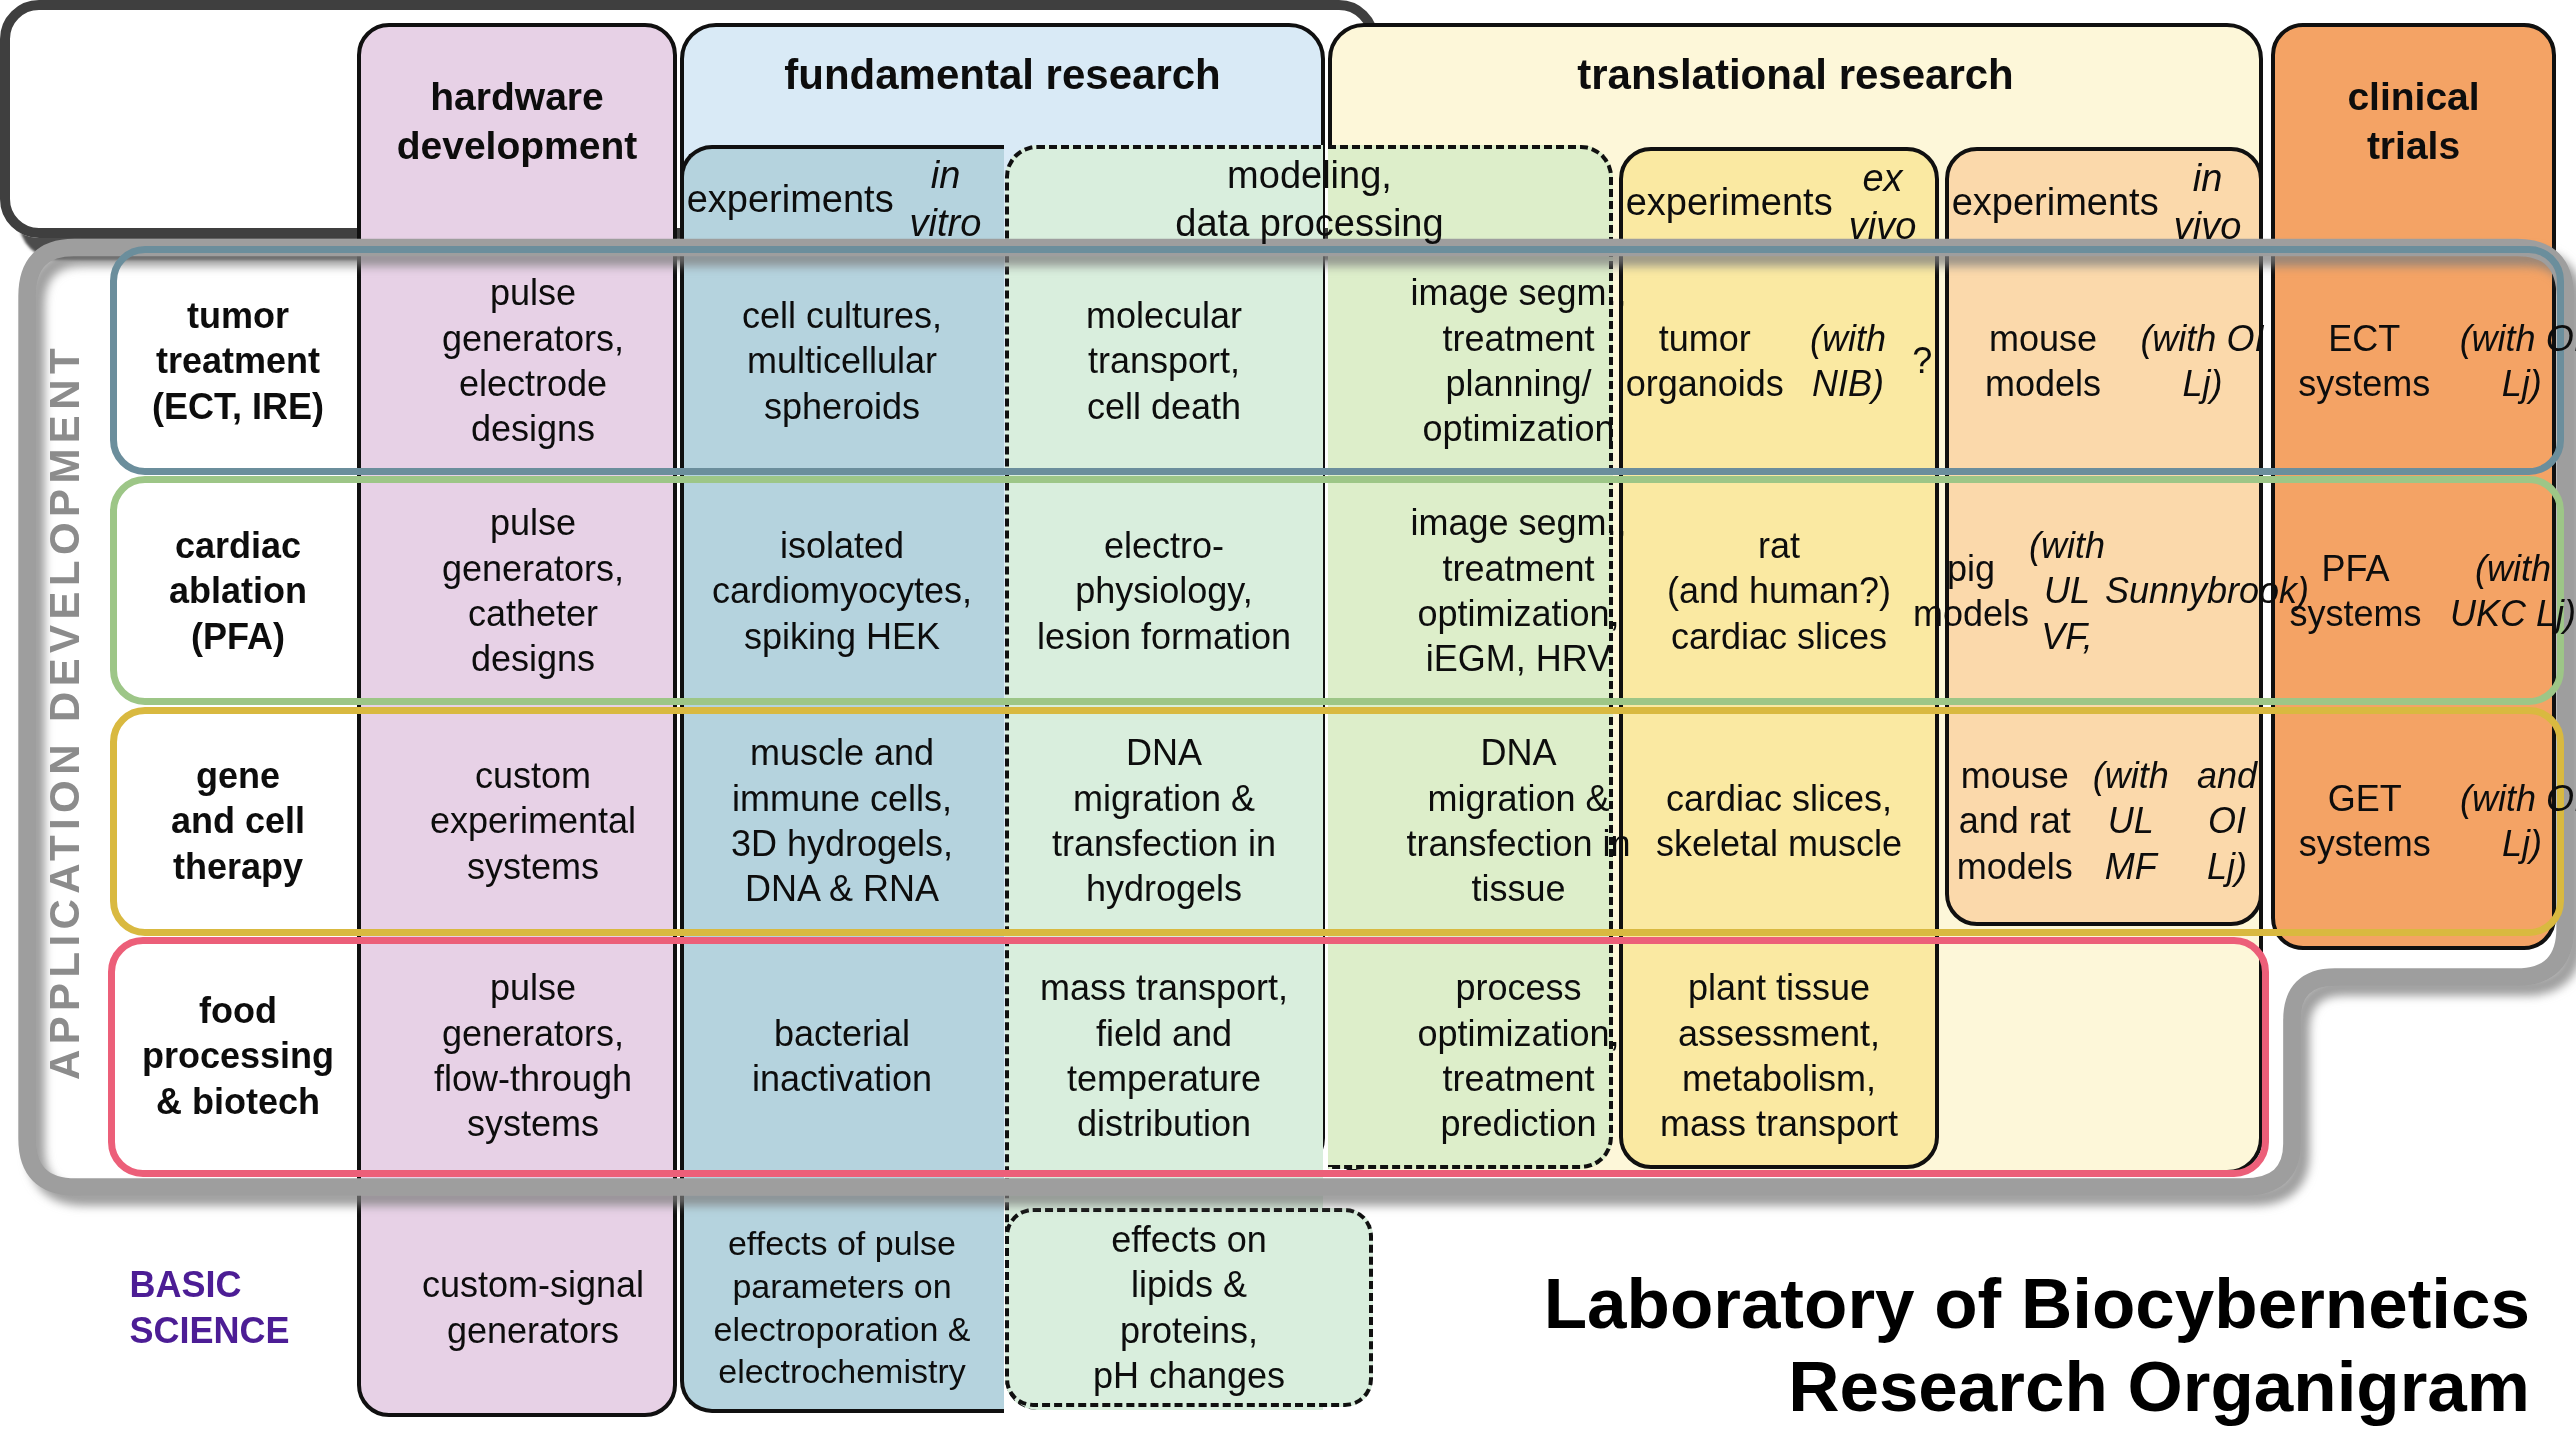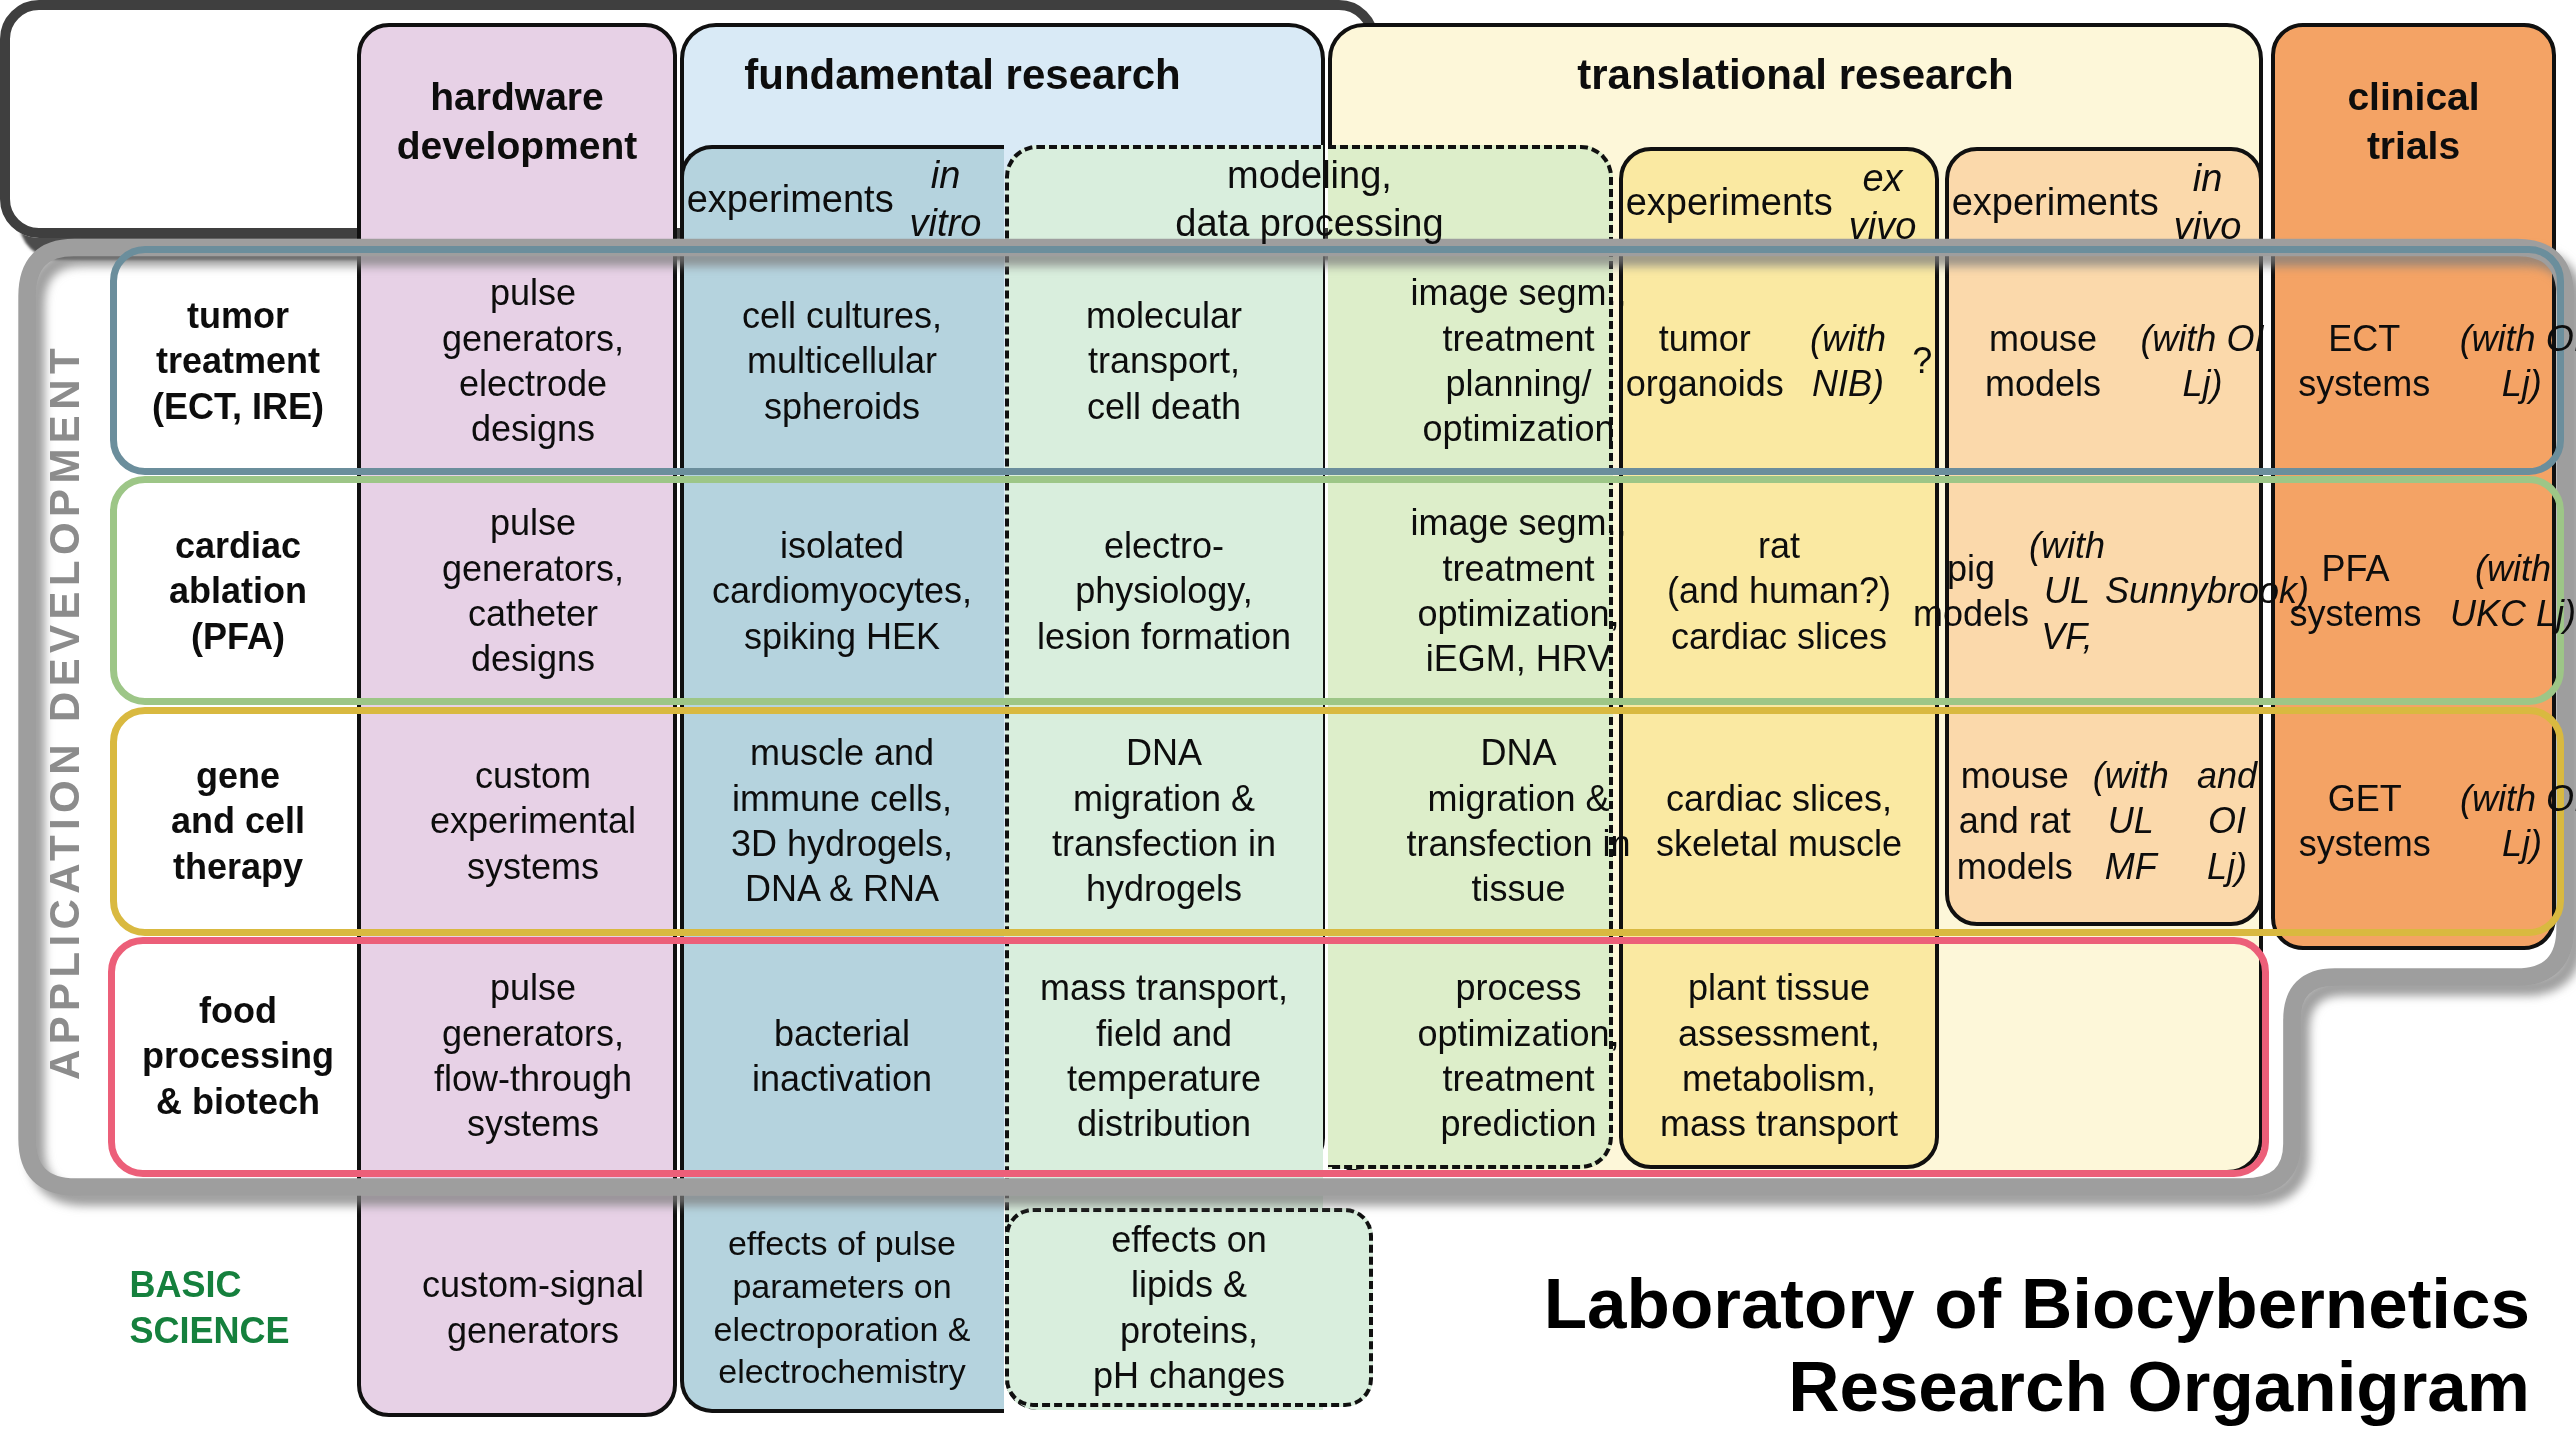--- a/index.html
+++ b/index.html
@@ -49,21 +49,21 @@
   
   .r1{top:250px;height:222px;}
   .r2{top:480px;height:222px;}
   .r3{top:710px;height:222px;}
   .r4{top:940px;height:232px;}
   .rb{top:1208px;height:199px;}
   
   #side-label{position:absolute;left:-400px;top:668px;width:929px;height:87px;z-index:4;
       transform:rotate(-90deg);display:flex;align-items:center;justify-content:center;
       font-size:42px;font-weight:bold;letter-spacing:5.4px;color:#8c8c8c;}
-  #basic-label{justify-content:flex-start;text-align:left;color:#15803d;padding-left:9.4px;}
+  #basic-label{justify-content:flex-start;text-align:left;color:#4c1d95;padding-left:9.4px;}
   #title{position:absolute;left:1346px;top:1238px;width:1184px;height:175px;z-index:4;
       display:flex;flex-direction:column;justify-content:center;align-items:flex-end;text-align:right;
       font-size:71px;font-weight:bold;line-height:1.16;color:#000;margin-top:20px;}
 </style>
 </head>
 <body>
 
 <div class="stage">
 
   <div id="col-hw" class="fill"></div>
@@ -81,21 +81,21 @@
     <path d="M 110 368 H 3740 Q 3812 368 3812 440 V 1380 Q 3812 1452 3740 1452 H 3470 Q 3406 1452 3406 1516 V 1700 Q 3406 1764 3334 1764 H 112 Q 40 1764 40 1692 V 440 Q 40 368 110 368 Z" fill="none" stroke="#9e9e9e" stroke-width="26"></path>
   </svg>
 
   <div id="row1line" class="rowline"></div>
   <div id="row2line" class="rowline"></div>
   <div id="row3line" class="rowline"></div>
   <div id="row4line" class="rowline"></div>
   <div id="basicline"></div>
 
   <div class="cell hdr" style="left:357px;top:47px;width:320px;height:148px;">hardware<br>development</div>
-  <div class="cell hdr-big" style="left:640px;top:35px;width:645px;height:81px;">fundamental research</div>
+  <div class="cell hdr-big" style="left:680px;top:35px;width:645px;height:81px;">fundamental research</div>
   <div class="cell hdr-big" style="left:1328px;top:35px;width:935px;height:81px;">translational research</div>
   <div class="cell hdr" style="left:2271px;top:47px;width:285px;height:148px;">clinical<br>trials</div>
   <div class="cell sub" style="left:680px;top:153px;width:324px;height:94px;">experiments<br><i>in vitro</i></div>
   <div class="cell sub" style="left:1005px;top:153px;width:609px;height:94px;">modeling,<br>data processing</div>
   <div class="cell sub" style="left:1619px;top:156px;width:320px;height:94px;">experiments<br><i>ex vivo</i></div>
   <div class="cell sub" style="left:1945px;top:156px;width:318px;height:94px;">experiments<br><i>in vivo</i></div>
 
   <div class="cell bold c-label r1">tumor<br>treatment<br>(ECT, IRE)</div>
   <div class="cell c-hw r1">pulse<br>generators,<br>electrode<br>designs</div>
   <div class="cell c-iv r1">cell cultures,<br>multicellular<br>spheroids</div>

